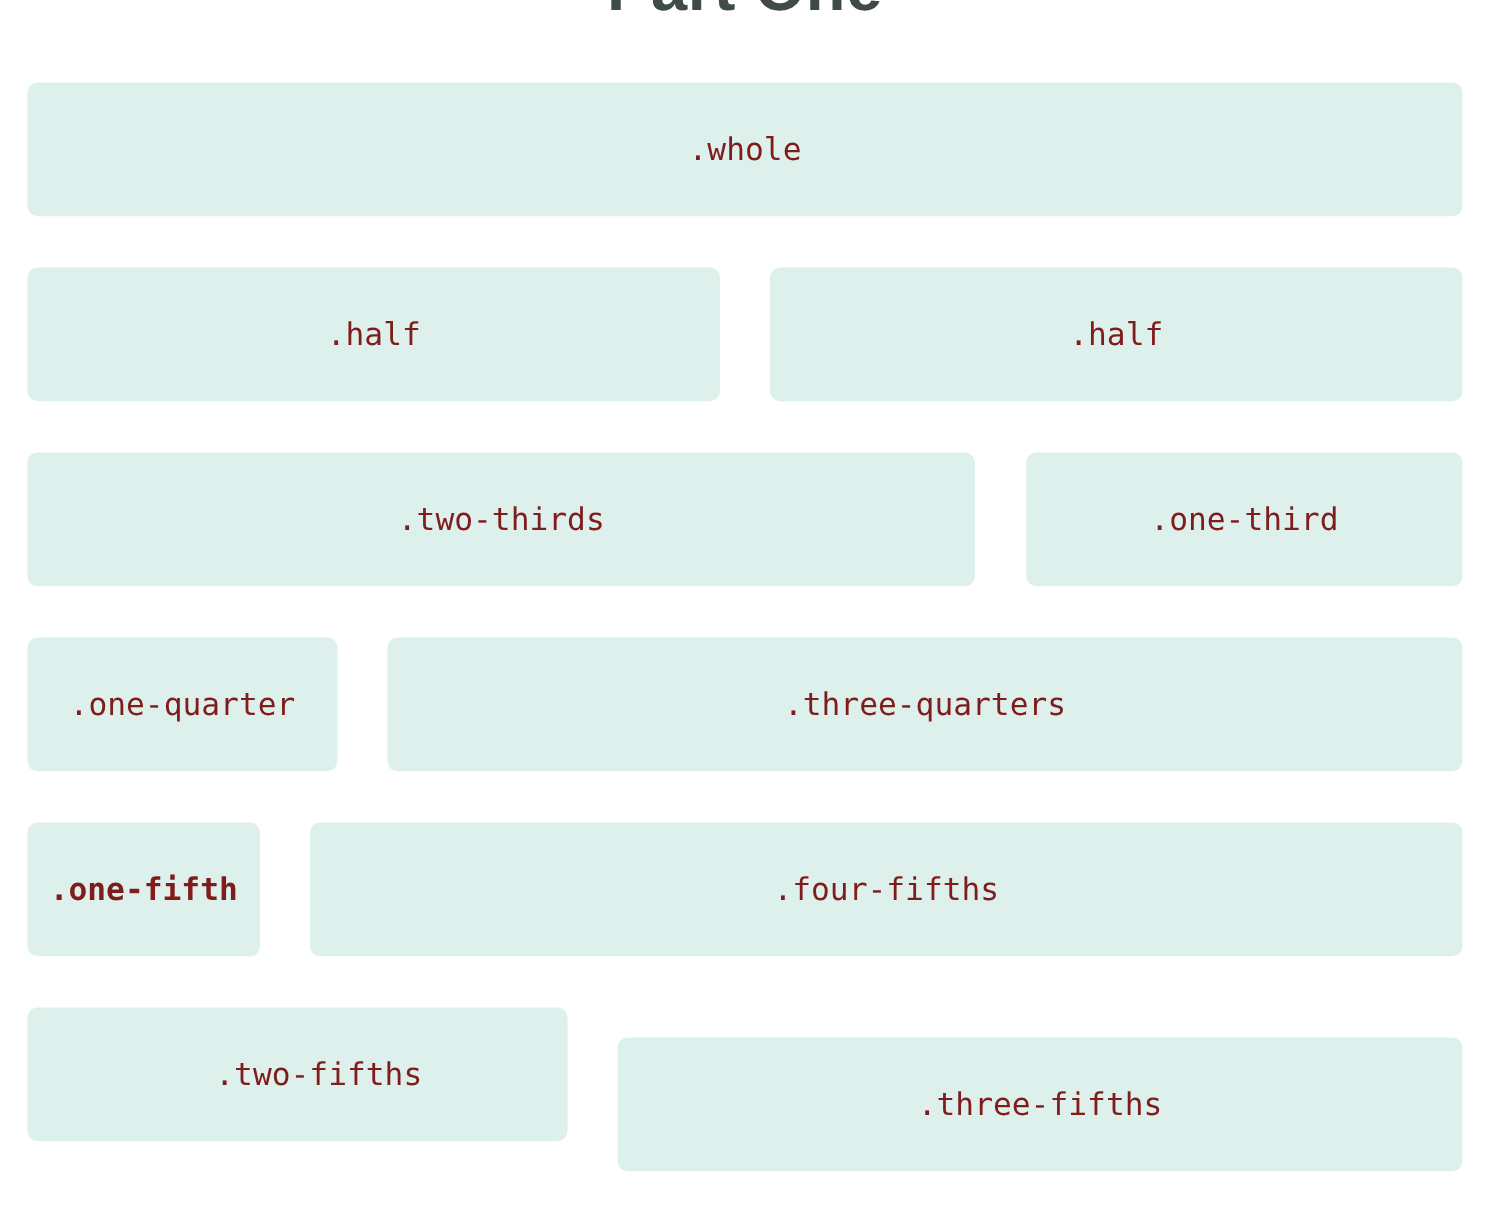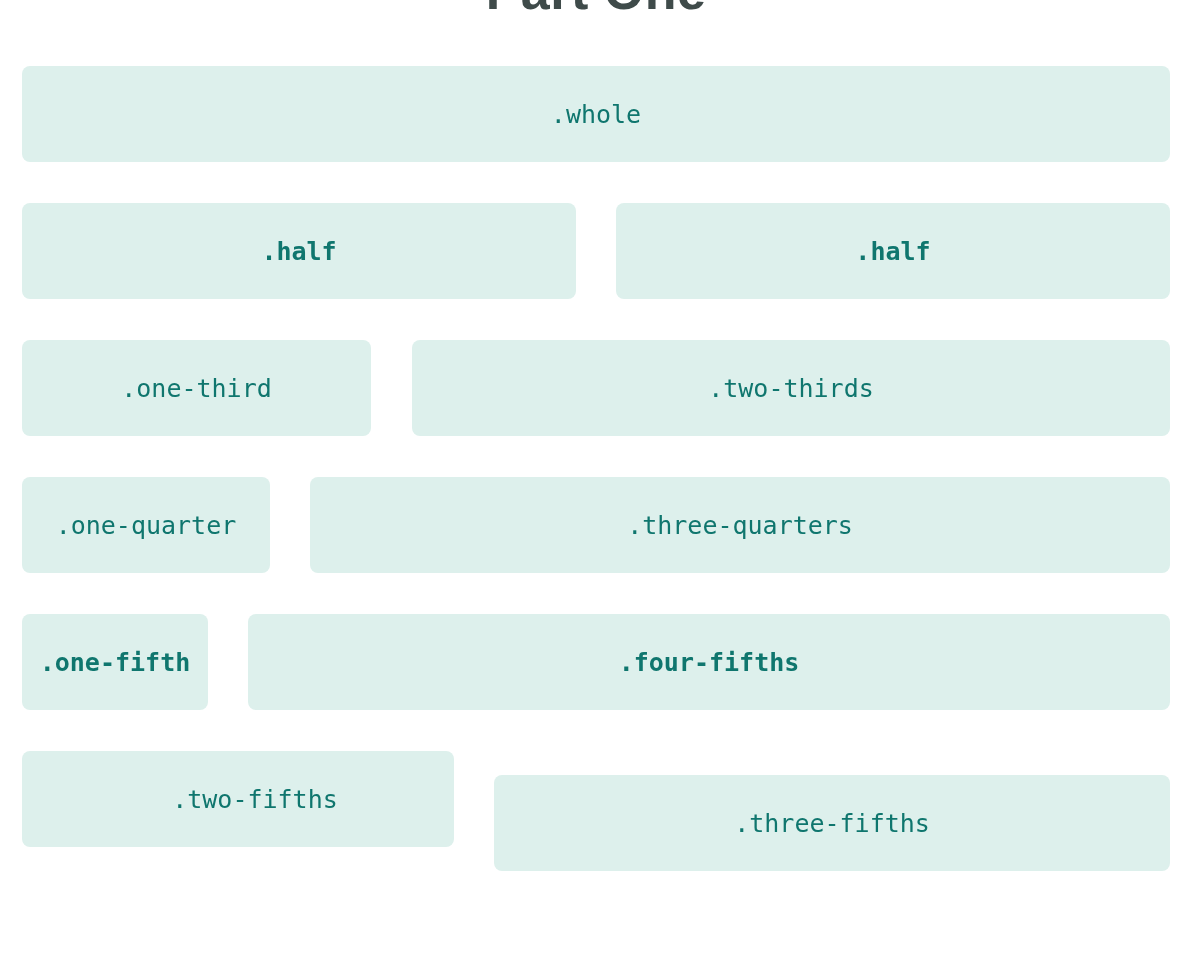--- a/index.html
+++ b/index.html
@@ -28,41 +28,41 @@
   }
   .grid {
     margin: 44px 22px 0 22px;
   }
   .row {
     display: flex;
     justify-content: space-between;
     margin-bottom: 41px;
   }
   .box {
-    height: 96px;
+    height: 107px;
     background: #ddf0ec;
     border-radius: 8px;
     display: flex;
     align-items: center;
     justify-content: center;
     font-family: "DejaVu Sans Mono", monospace;
     font-size: 25px;
-    color: #0f766e;
+    color: #7f1d1d;
     box-sizing: border-box;
     white-space: nowrap;
   }
   
   .w-whole          { width: 100%;    }
-  .w-half           { width: 48.26%; font-weight: bold;  }
+  .w-half           { width: 48.26%;  }
   .w-one-third      { width: 30.40%;  }
   .w-two-thirds     { width: 66.03%;  }
   .w-one-quarter    { width: 21.60%; text-align: center;  }
   .w-three-quarters { width: 74.91%;  }
   .w-one-fifth      { width: 16.20%; font-weight: bold;  }
-  .w-four-fifths    { width: 80.31%; font-weight: bold;  }
+  .w-four-fifths    { width: 80.31%;  }
   .w-two-fifths     { width: 37.63%; padding-left: 34px;  }
   .w-three-fifths   { width: 58.88%; margin-top: 24px;  }
 </style>
 </head>
 <body>
 
 <div class="page">
 
   <h1 class="page-title">Part One</h1>
 
@@ -71,22 +71,22 @@
     <div class="row">
       <div class="box w-whole">.whole</div>
     </div>
 
     <div class="row">
       <div class="box w-half">.half</div>
       <div class="box w-half">.half</div>
     </div>
 
     <div class="row">
+      <div class="box w-two-thirds">.two-thirds</div>
       <div class="box w-one-third">.one-third</div>
-      <div class="box w-two-thirds">.two-thirds</div>
     </div>
 
     <div class="row">
       <div class="box w-one-quarter">.one-quarter</div>
       <div class="box w-three-quarters">.three-quarters</div>
     </div>
 
     <div class="row">
       <div class="box w-one-fifth">.one-fifth</div>
       <div class="box w-four-fifths">.four-fifths</div>

